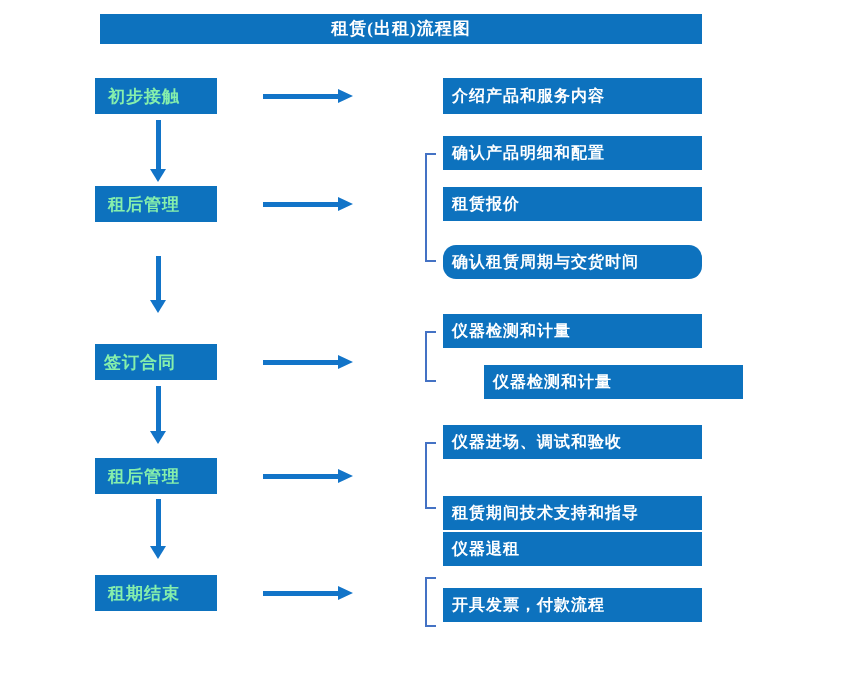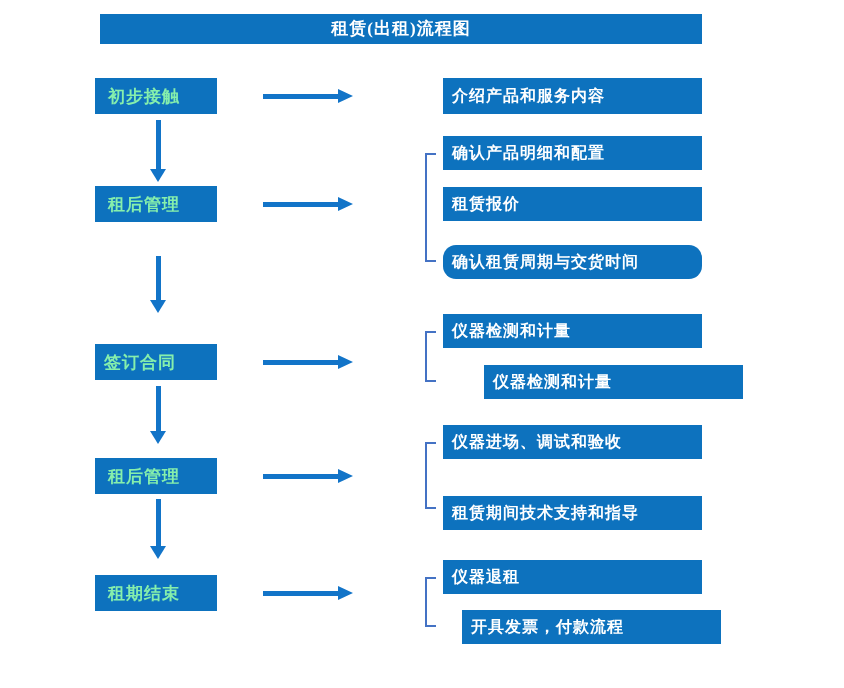--- a/index.html
+++ b/index.html
@@ -152,16 +152,16 @@
       <i class="shaft"></i>
       <i class="head"></i>
     </div>
 
   <div class="step-box" style="top:575px;">租期结束</div>
   <div class="harrow" style="top:586px;">
       <i class="shaft"></i>
       <i class="head"></i>
     </div>
   <div class="bracket" style="top:577px; height:50px;"></div>
-  <div class="detail-box" style="top:560px;">仪器退租</div>
-  <div class="detail-box" style="top:610px;margin-left:19px;">开具发票，付款流程</div>
+  <div class="detail-box" style="top:532px;">仪器退租</div>
+  <div class="detail-box" style="top:588px;">开具发票，付款流程</div>
 
 </div>
 
 </body></html>

